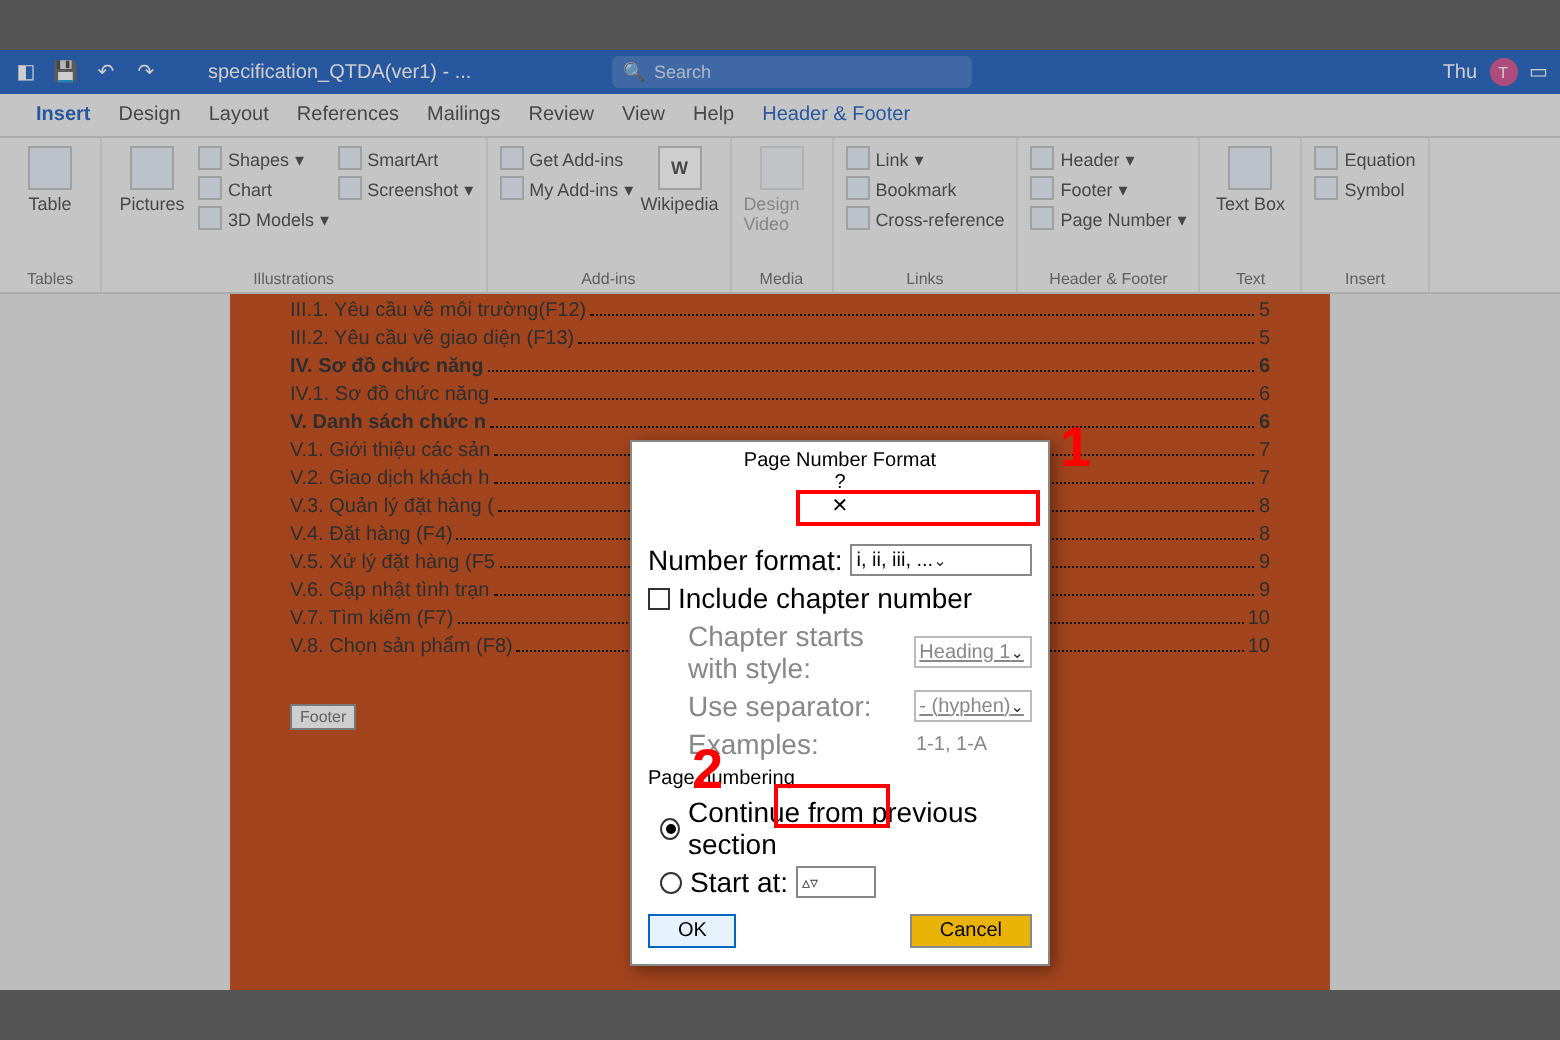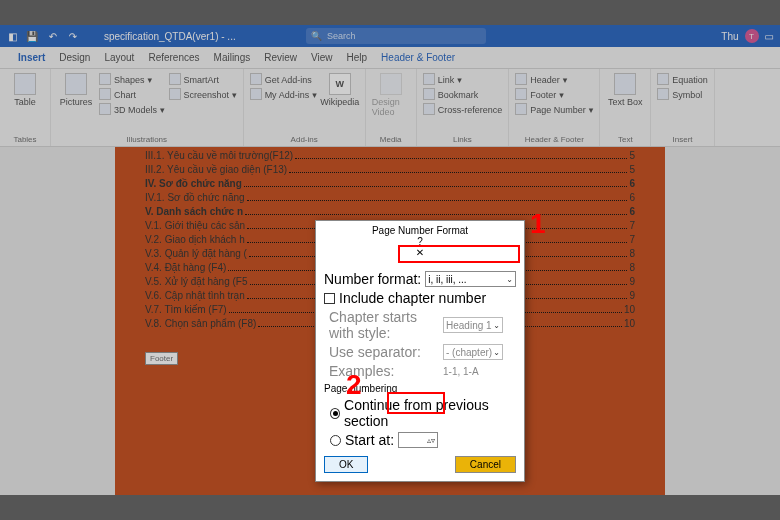--- a/index.html
+++ b/index.html
@@ -34,27 +34,27 @@
 .tocline.bold { font-weight: 700; }
 .footerlabel { border: 1px solid #888; display: inline-block; padding: 1px 4px; font-size: 8px; color: #666; margin-top: 20px; background: #fff; }
 .overlay { position: absolute; inset: 0; background: rgba(80,80,80,0.28); }
 .dialog { position: absolute; top: 195px; left: 315px; width: 210px; background: #fff; border: 1px solid #888; box-shadow: 2px 2px 8px rgba(0,0,0,0.4); font-size: 10px; color: #000; }
 .dlg-title { display: flex; align-items: center; padding: 4px 6px; font-size: 10px; flex-direction: column; }
 .dlg-title .t { flex: 1; }
 .dlg-title .q, .dlg-title .x { width: 16px; text-align: center; cursor: pointer; }
 .dlg-body { padding: 6px 8px 8px 8px; }
 .row { display: flex; align-items: center; margin: 3px 0; gap: 4px; }
 .row label { font-size: 14px; }
-.sel { border: 1px solid #888; height: 16px; font-size: 10px; padding: 0 2px; background: #fff; display: flex; align-items: center; justify-content: space-between; }
+.sel { border: 1px solid #888; height: 16px; font-size: 10px; padding: 0 2px; background: #fff; display: flex; align-items: center; }
 .sel .arr { font-size: 8px; color: #333; }
 .chk { width: 11px; height: 11px; border: 1px solid #333; display: inline-block; }
 .radio { width: 11px; height: 11px; border: 1px solid #333; border-radius: 50%; display: inline-flex; align-items: center; justify-content: center; }
 .radio.on::after { content: ""; width: 5px; height: 5px; background: #000; border-radius: 50%; }
-.sub { margin-left: 5px; color: #888; }
-.sub .sel { color: #888; border-color: #bbb; }
+.sub { margin-left: 20px; color: #888; }
+.sub .sel { color: #888; border-color: #bbb; text-decoration: underline; }
 .btns { display: flex; justify-content: space-between; gap: 10px; margin-top: 8px; }
 .btn { border: 1px solid #888; padding: 2px 14px; font-size: 10px; cursor: pointer; background: #eab308; }
 .btn.primary { border: 1px solid #0067c0; background: #e5f1fb; }
 .redbox { position: absolute; border: 2px solid #f00; pointer-events: none; }
 .rednum { position: absolute; color: #f00; font-size: 28px; font-weight: 700; font-family: Arial; pointer-events: none; }
 </style>
 </head>
 <body>
 
 <div class="app">
@@ -281,21 +281,21 @@
         <div class="row">
             <label style="width:110px">Chapter starts with style:</label>
             <div class="sel" style="width:60px">
               <span>Heading 1</span>
               <span class="arr">⌄</span>
             </div>
           </div>
         <div class="row">
             <label style="width:110px">Use separator:</label>
             <div class="sel" style="width:60px">
-              <span>- (chapter)</span>
+              <span>- (hyphen)</span>
               <span class="arr">⌄</span>
             </div>
           </div>
         <div class="row">
             <label style="width:110px">Examples:</label>
             <span>1-1, 1-A</span>
           </div>
       </div>
       <div style="margin-top:4px">Page numbering</div>
       <div class="row" style="margin-left:6px">

